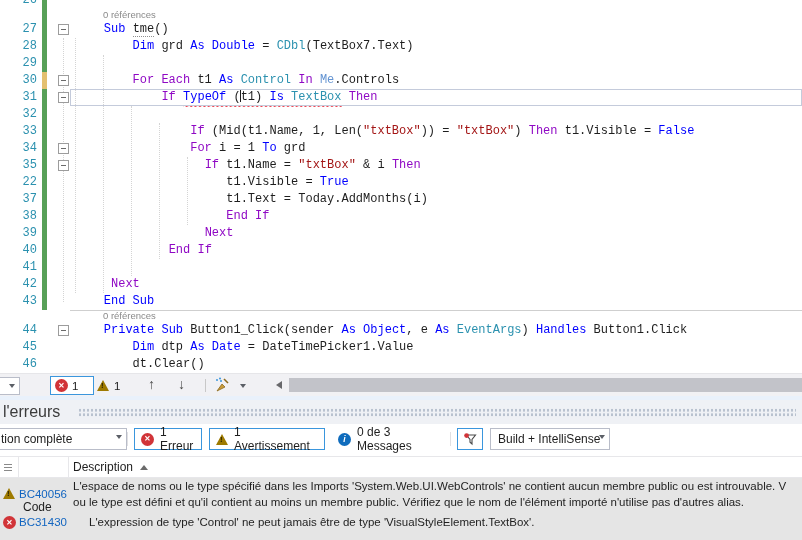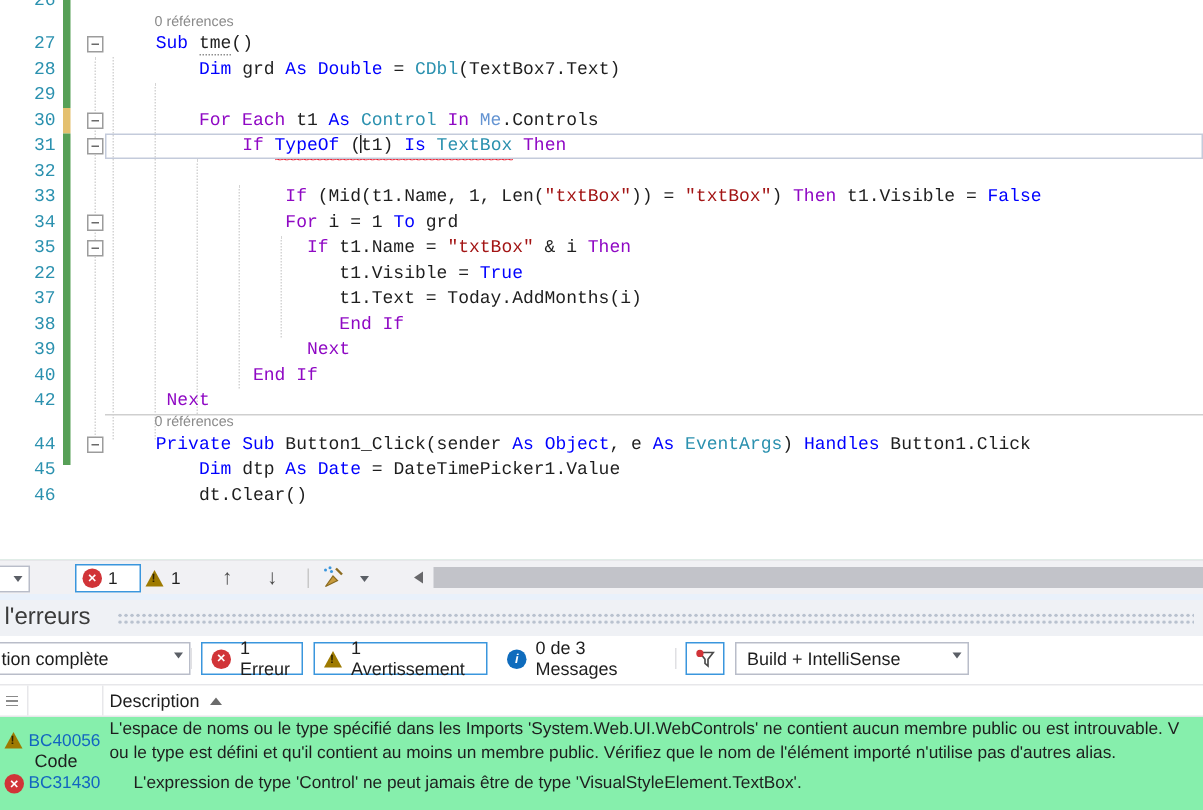--- a/index.html
+++ b/index.html
@@ -1,16 +1,16 @@
 <!DOCTYPE html>
 <html><head>
 <meta charset="utf-8">
 <style>
   html,body{margin:0;padding:0;background:#888;}
-  .screen{position:relative;width:802px;height:540px;background:#86efac;overflow:hidden;
+  .screen{position:relative;width:802px;height:540px;background:#e5e5e5;overflow:hidden;
           font-family:"Liberation Sans",sans-serif;color:#1E1E1E;}
 
   
   .editor{position:absolute;left:0;top:0;width:802px;height:373px;background:#fff;overflow:hidden;
           font-family:"Liberation Mono","DejaVu Sans Mono",monospace;font-size:12px;line-height:17px;}
   .rows{position:absolute;left:0;top:-8px;right:0;}
   .row{position:relative;height:17px;white-space:pre;}
   .num{position:absolute;left:0;top:0;width:37px;text-align:right;color:#2B91AF;}
   .codeline{position:absolute;left:75px;top:0;white-space:pre;}
   .cl{position:relative;height:12px;font-family:"Liberation Sans",sans-serif;font-size:9.5px;line-height:12px;
@@ -59,21 +59,21 @@
                font-size:16px;line-height:24px;color:#3B3B3B;padding-left:3px;box-sizing:border-box;}
   .title-dots{position:absolute;left:78px;right:6px;top:8px;height:9px;
               background-image:radial-gradient(#B9C2CF 1px,transparent 1.2px);background-size:4px 4.5px;}
 
   .panel-toolbar{position:absolute;left:0;top:424px;width:802px;height:32px;background:#fff;font-size:12px;}
   .combo{position:absolute;top:4px;height:22px;background:#fff;border:1px solid #B9BDC9;box-sizing:border-box;
          display:flex;align-items:center;}
   .combo .label{padding-left:7px;}
   .scope-combo{left:-10px;width:137px;}
   .scope-combo .label{padding-left:10px;}
-  .source-combo{left:490px;width:156px;}
+  .source-combo{left:490px;width:120px;}
   .tsep{position:absolute;top:8px;height:14px;border-left:1px solid #E0E0E3;}
   .tbtn{position:absolute;top:4px;height:22px;box-sizing:border-box;background:#fff;border:1px solid transparent;
         display:flex;align-items:center;gap:6px;padding:0 6px;}
   .tbtn.sel{border-color:#3A96DD;}
   .btn-errors{left:134px;width:68px;}
   .btn-warnings{left:209px;width:116px;}
   .btn-messages{left:331px;width:116px;}
   .btn-filter{left:457px;width:26px;justify-content:center;padding:0;}
 
   .grid-header{position:absolute;left:0;top:456px;width:802px;height:22px;background:#fff;
@@ -124,21 +124,23 @@
         <div class="row cur"><span class="num">31</span><span class="fold"></span><span class="codeline"><span class="tk-id">            </span><span class="tk-ctrl">If</span><span class="tk-id"> </span><span class="sq"><span class="tk-kw">TypeOf</span><span class="tk-id"> (</span><span class="caret"></span><span class="tk-id">t1) </span><span class="tk-kw">Is</span><span class="tk-id"> </span><span class="tk-typ">TextBox</span></span><span class="tk-id"> </span><span class="tk-ctrl">Then</span></span></div>
         <div class="row"><span class="num">32</span><span class="codeline"></span></div>
         <div class="row"><span class="num">33</span><span class="codeline"><span class="tk-id">                </span><span class="tk-ctrl">If</span><span class="tk-id"> (Mid(t1.Name, 1, Len(</span><span class="tk-str">"txtBox"</span><span class="tk-id">)) = </span><span class="tk-str">"txtBox"</span><span class="tk-id">) </span><span class="tk-ctrl">Then</span><span class="tk-id"> t1.Visible = </span><span class="tk-kw">False</span></span></div>
         <div class="row"><span class="num">34</span><span class="fold"></span><span class="codeline"><span class="tk-id">                </span><span class="tk-ctrl">For</span><span class="tk-id"> i = 1 </span><span class="tk-kw">To</span><span class="tk-id"> grd</span></span></div>
         <div class="row"><span class="num">35</span><span class="fold"></span><span class="codeline"><span class="tk-id">                  </span><span class="tk-ctrl">If</span><span class="tk-id"> t1.Name = </span><span class="tk-str">"txtBox"</span><span class="tk-id"> &amp; i </span><span class="tk-ctrl">Then</span></span></div>
         <div class="row"><span class="num">22</span><span class="codeline"><span class="tk-id">                     t1.Visible = </span><span class="tk-kw">True</span></span></div>
         <div class="row"><span class="num">37</span><span class="codeline"><span class="tk-id">                     t1.Text = Today.AddMonths(i)</span></span></div>
         <div class="row"><span class="num">38</span><span class="codeline"><span class="tk-id">                     </span><span class="tk-ctrl">End If</span></span></div>
         <div class="row"><span class="num">39</span><span class="codeline"><span class="tk-id">                  </span><span class="tk-ctrl">Next</span></span></div>
         <div class="row"><span class="num">40</span><span class="codeline"><span class="tk-id">             </span><span class="tk-ctrl">End If</span></span></div>
+        <div class="row"><span class="num">41</span><span class="codeline"></span></div>
         <div class="row"><span class="num">42</span><span class="codeline"><span class="tk-id">     </span><span class="tk-ctrl">Next</span></span></div>
+        <div class="row"><span class="num">43</span><span class="codeline"><span class="tk-id">    </span><span class="tk-kw">End Sub</span></span></div>
         <div class="cl sep">0 références</div>
         <div class="row"><span class="num">44</span><span class="fold"></span><span class="codeline"><span class="tk-id">    </span><span class="tk-kw">Private</span><span class="tk-id"> </span><span class="tk-kw">Sub</span><span class="tk-id"> Button1_Click(sender </span><span class="tk-kw">As</span><span class="tk-id"> </span><span class="tk-kw">Object</span><span class="tk-id">, e </span><span class="tk-kw">As</span><span class="tk-id"> </span><span class="tk-typ">EventArgs</span><span class="tk-id">) </span><span class="tk-kw">Handles</span><span class="tk-id"> Button1.Click</span></span></div>
         <div class="row"><span class="num">45</span><span class="codeline"><span class="tk-id">        </span><span class="tk-kw">Dim</span><span class="tk-id"> dtp </span><span class="tk-kw">As</span><span class="tk-id"> </span><span class="tk-kw">Date</span><span class="tk-id"> = DateTimePicker1.Value</span></span></div>
         <div class="row"><span class="num">46</span><span class="codeline"><span class="tk-id">        dt.Clear()</span></span></div>
       </div>
   </div>
 
   <div class="ed-toolbar">
     <div class="mini-combo">
       <span class="dd-arrow"></span>

